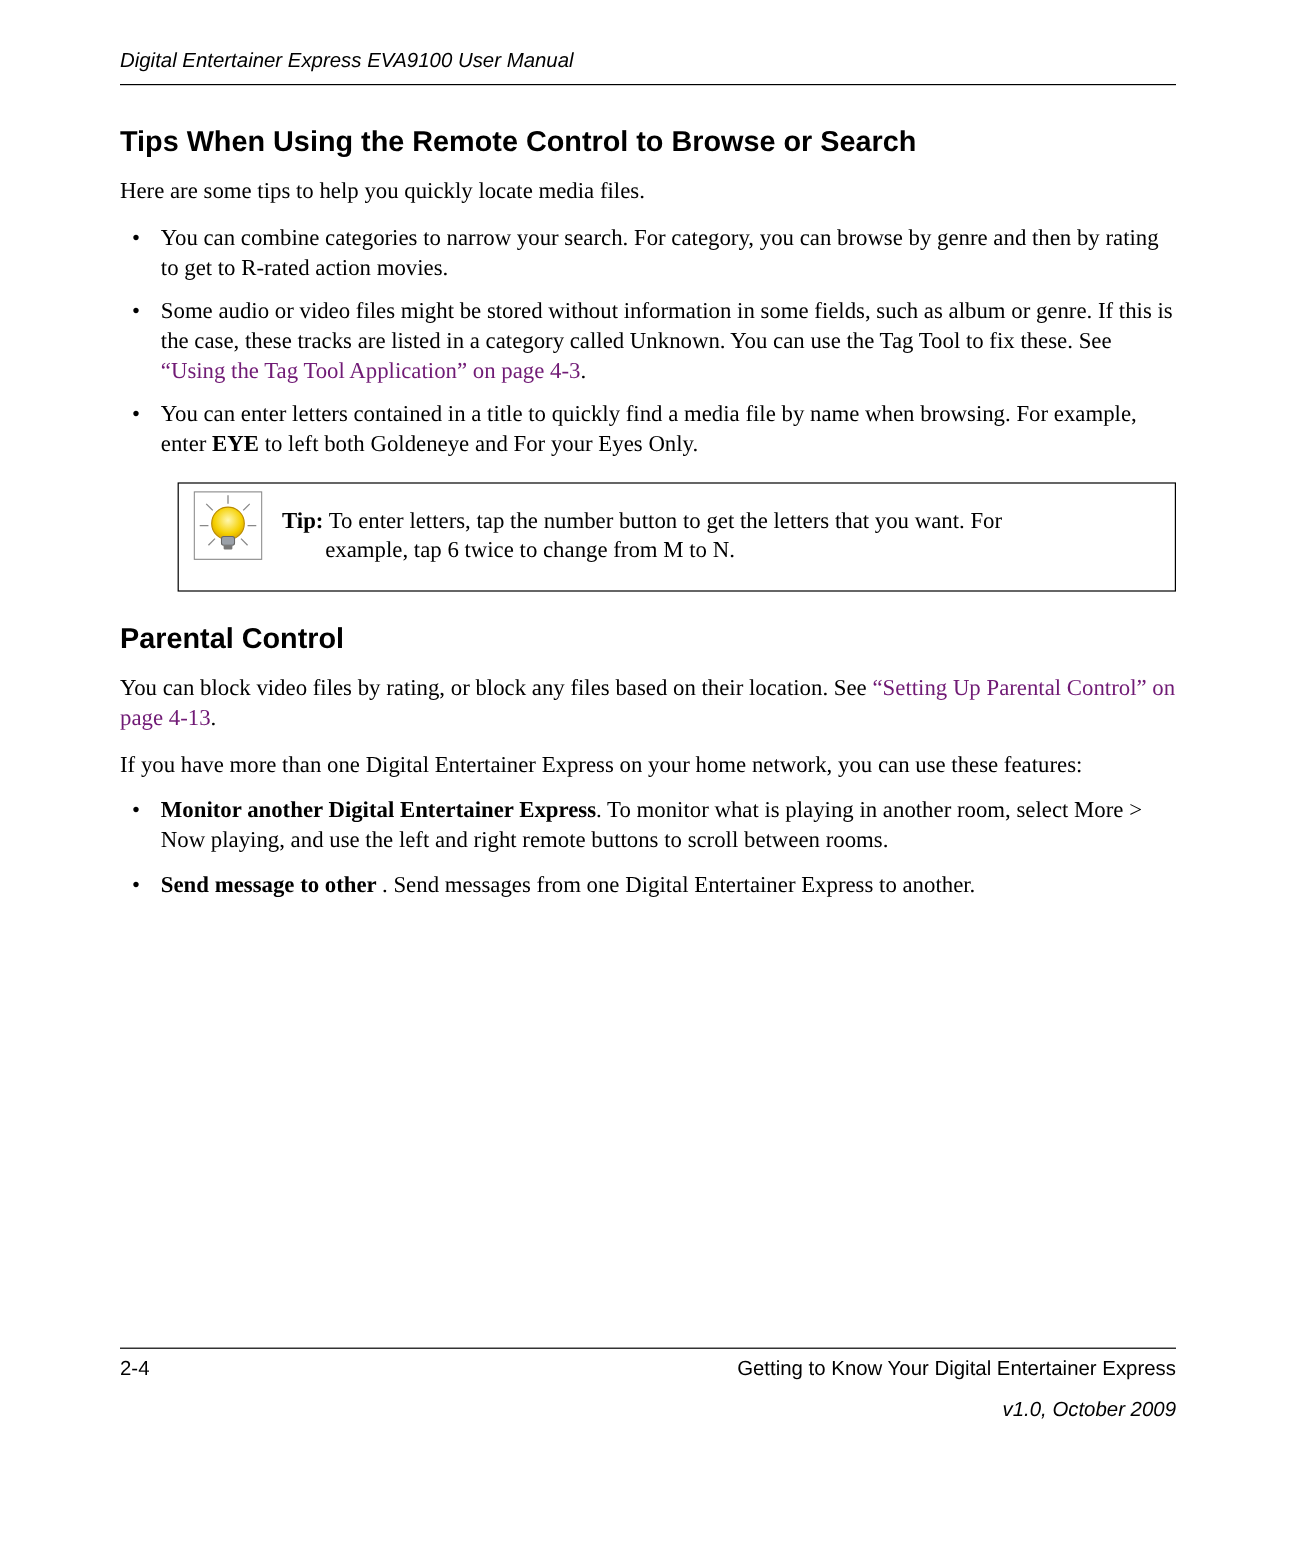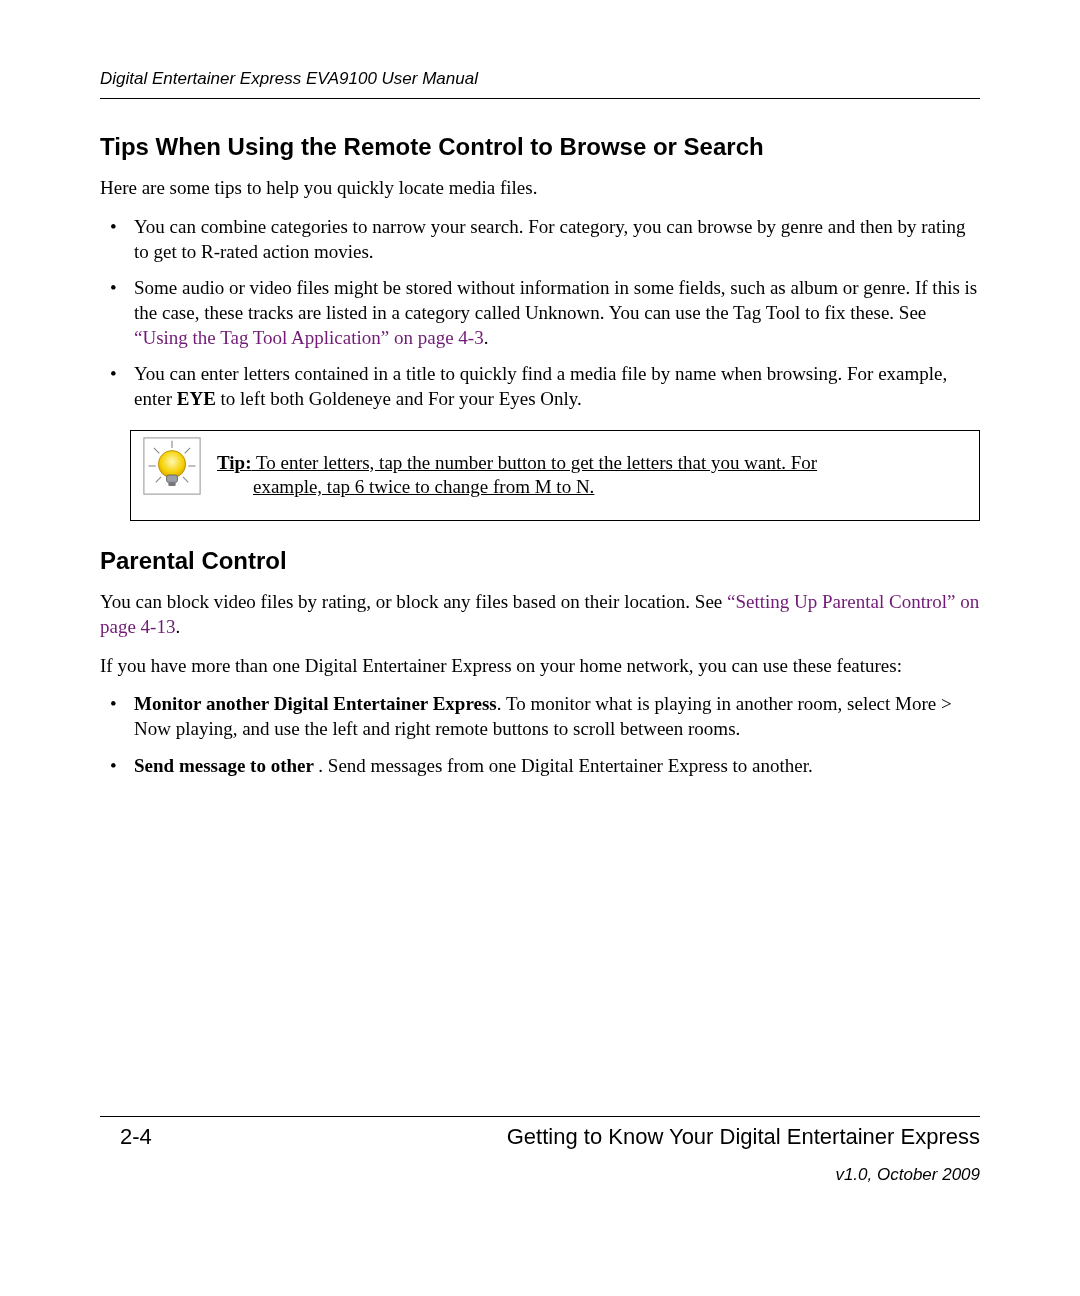--- a/index.html
+++ b/index.html
@@ -9,21 +9,21 @@
     font-family: "Times New Roman", Times, serif;
     font-size: 19px;
     color: #000;
     line-height: 1.3;
   }
   .page {
     width: 1080px;
     height: 1296px;
     position: relative;
     box-sizing: border-box;
-    padding: 68px 100px 0 100px;
+    padding: 40px 100px 0 100px;
   }
   .running-header {
     font-style: italic;
     font-family: Arial, Helvetica, sans-serif;
     font-size: 17px;
     padding-bottom: 8px;
     border-bottom: 1.5px solid #000;
     margin-bottom: 32px;
   }
   h2.section {
@@ -49,24 +49,23 @@
     content: "•";
     position: absolute;
     left: 10px;
     top: 0;
   }
   .xref {
     color: #701a75;
   }
   .tip-box {
     border: 1px solid #000;
-    margin: 2px 0 24px 30px;
+    margin: 2px 0 24px 48px;
     display: flex;
     align-items: stretch;
-    text-decoration: underline;
   }
   .tip-icon-cell {
     width: 74px;
     display: flex;
     align-items: flex-start;
     justify-content: center;
     padding: 6px 4px;
   }
   .tip-text {
     flex: 1;
@@ -83,22 +82,21 @@
     bottom: 110px;
   }
   .footer-rule {
     border-top: 1.5px solid #000;
     margin-bottom: 6px;
   }
   .footer-row {
     display: flex;
     justify-content: space-between;
     font-family: Arial, Helvetica, sans-serif;
-    font-size: 22px;
-    margin-left: 20px;
+    font-size: 17px;
   }
   .footer-version {
     text-align: right;
     font-style: italic;
     font-family: Arial, Helvetica, sans-serif;
     font-size: 17px;
     margin-top: 12px;
   }
   b { font-weight: bold; }
 </style>

